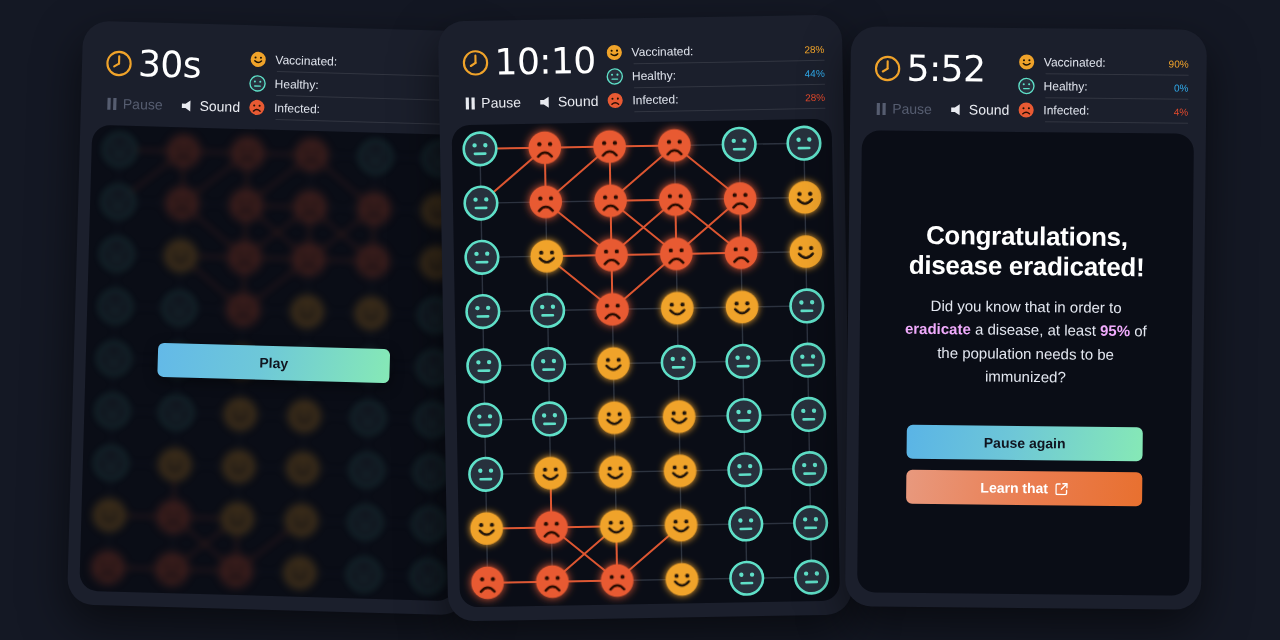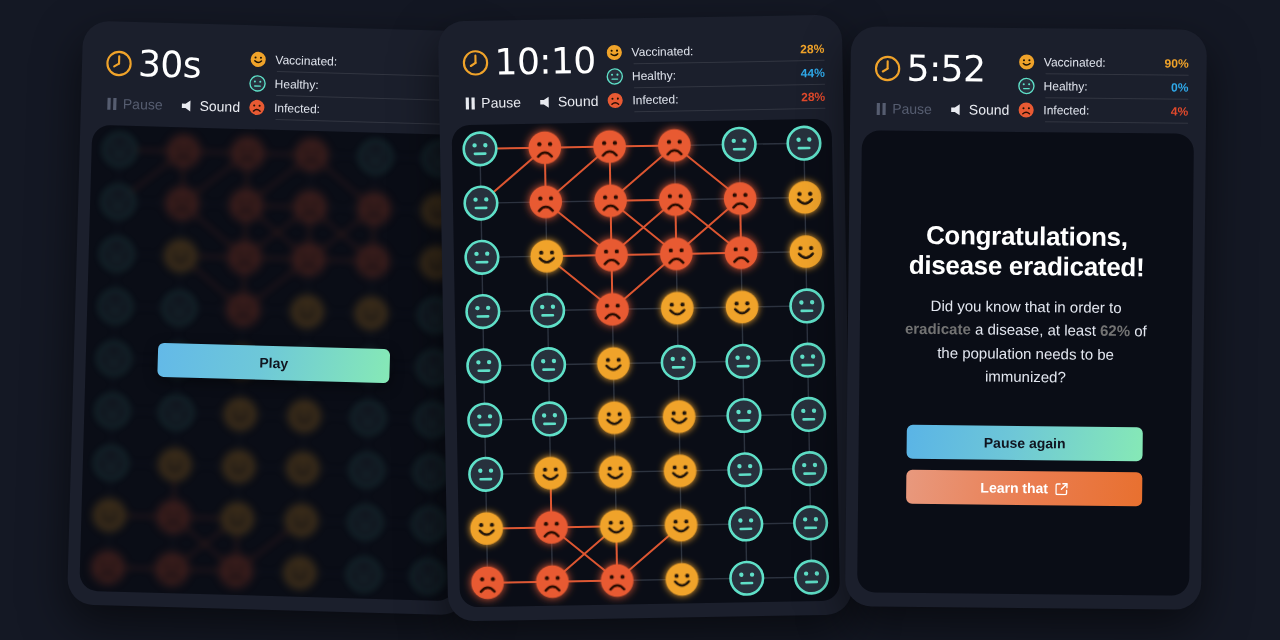--- a/index.html
+++ b/index.html
@@ -61,21 +61,21 @@
     height: 24px;
     position: relative;
   }
   .stat + .stat { margin-top: 0px; }
   .stat::after {
     content: ""; position: absolute; left: 28px; right: 0; bottom: 0;
     height: 1px; background: rgba(255,255,255,.10);
   }
   .face-sm { flex: 0 0 auto; }
   .stat-label { flex: 1 1 auto; color: #dfe3ec; font-size: 12px; white-space: nowrap; }
-  .stat-val { font-size: 12px; font-weight: bold; white-space: nowrap; }
+  .stat-val { font-size: 10px; font-weight: normal; white-space: nowrap; }
   .v-vax { color: #f0a32a; }
   .v-heal { color: #2fa8e8; text-align: right; }
   .v-inf { color: #e0492c; }
 
   
   .board {
     position: absolute;
     left: 12px; right: 12px; top: 104px; bottom: 14px;
     background: #0a0d16;
     border-radius: 18px;
@@ -115,21 +115,21 @@
     letter-spacing: -0.3px;
     max-width: 260px;
   }
   .end-sub {
     margin-top: 14px;
     color: #e3e7f0;
     font-size: 15px;
     line-height: 1.55;
     max-width: 248px;
   }
-  .hl { color: #737373; font-weight: bold; }
+  .hl { color: #f0abfc; font-weight: bold; }
   .end-actions { margin-top: 38px; width: 100%; display: flex; flex-direction: column; align-items: center; gap: 11px; }
   .btn-play-again {
     width: 236px; height: 34px; border-radius: 6px;
     background: linear-gradient(100deg, #5ab4e6 0%, #6ec7d7 45%, #86e9b6 100%);
     color: #101520; font-size: 14px; font-weight: bold;
     display: flex; align-items: center; justify-content: center;
     cursor: pointer;
   }
   .btn-learn {
     width: 236px; height: 34px; border-radius: 6px;
@@ -1281,21 +1281,21 @@
                 <path d="M6.3 14.2 Q10 10.6 13.7 14.2" fill="none" stroke="#2a0d05" stroke-width="1.6" stroke-linecap="round"></path>
               </svg>
               <span class="stat-label">Infected:</span>
               <span class="stat-val v-inf">4%</span>
             </div>
           </div>
         </div>
         <div class="board">
           <div class="end">
             <div class="end-title">Congratulations,<br>disease eradicated!</div>
-            <div class="end-sub"><span>Did you know that in order to </span><span class="hl">eradicate</span><span> a disease, at least </span><span class="hl">62%</span><span> of the population needs to be immunized?</span></div>
+            <div class="end-sub"><span>Did you know that in order to </span><span class="hl">eradicate</span><span> a disease, at least </span><span class="hl">95%</span><span> of the population needs to be immunized?</span></div>
             <div class="end-actions">
               <div class="btn-play-again">
                 <span>Pause again</span>
               </div>
               <div class="btn-learn">
                 <span>Learn that</span>
                 <svg width="13" height="13" viewBox="0 0 16 16">
                   <path d="M6 2 H2.6 A1.6 1.6 0 0 0 1 3.6 V13.4 A1.6 1.6 0 0 0 2.6 15 H12.4 A1.6 1.6 0 0 0 14 13.4 V10" fill="none" stroke="#fff" stroke-width="1.7" stroke-linecap="round"></path>
                   <path d="M9.4 1.6 H14.4 V6.6" fill="none" stroke="#fff" stroke-width="1.7" stroke-linecap="round" stroke-linejoin="round"></path>
                   <path d="M14.2 1.8 L7.6 8.4" fill="none" stroke="#fff" stroke-width="1.7" stroke-linecap="round"></path>

